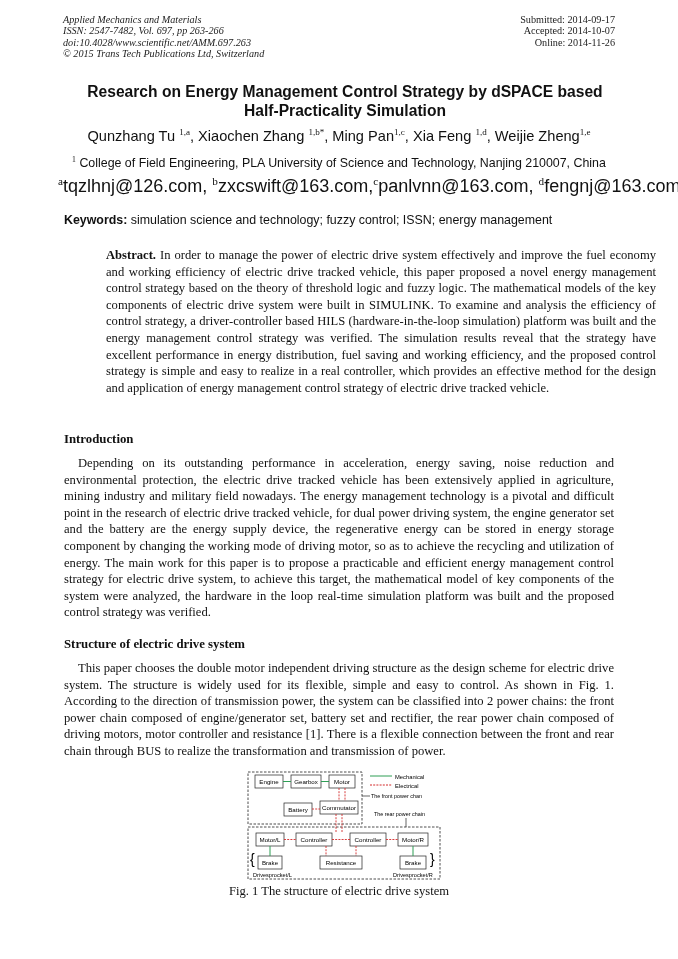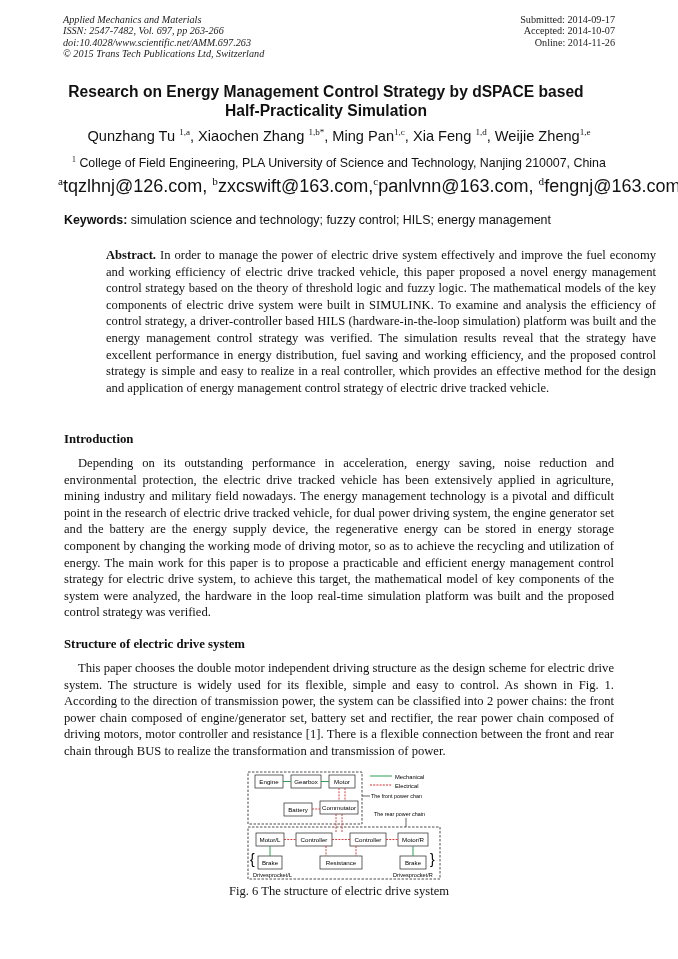--- a/index.html
+++ b/index.html
@@ -3,21 +3,21 @@
   <meta charset="utf-8">
   <style>
     * { box-sizing: border-box; margin: 0; padding: 0; }
     html, body { width: 678px; height: 959px; background: #ffffff; overflow: hidden; }
     body { position: relative; color: #111; font-family: "Liberation Serif", serif; }
 
     .hdr-left { position: absolute; left: 63px; top: 14px; font-style: italic; font-size: 10.2px; line-height: 11.4px; color: #222; }
     .hdr-right { position: absolute; right: 63px; top: 14px; font-size: 10.2px; line-height: 11.4px; text-align: right; color: #222; }
     .hdr-left div, .hdr-right div { white-space: nowrap; }
 
-    .title { position: absolute; left: 37px; width: 578px; top: 82px; text-align: center; font-family: "Liberation Sans", sans-serif; font-weight: bold; font-size: 15.6px; line-height: 19px; color: #111; }
+    .title { position: absolute; left: 56px; width: 578px; top: 82px; text-align: center; font-family: "Liberation Sans", sans-serif; font-weight: bold; font-size: 15.6px; line-height: 19px; color: #111; }
     .authors { position: absolute; left: 40px; width: 598px; top: 127px; text-align: center; font-family: "Liberation Sans", sans-serif; font-size: 14.6px; line-height: 18px; white-space: nowrap; }
     .authors sup, .affil sup, .emails sup { font-size: 0.62em; vertical-align: super; line-height: 0; font-family: Liberation Serif, serif; }
     .affil { position: absolute; left: 40px; width: 598px; top: 156px; text-align: center; font-family: "Liberation Sans", sans-serif; font-size: 12.4px; line-height: 15px; white-space: nowrap; }
     .emails { position: absolute; left: 58px; width: 598px; top: 179px; text-align: right; font-family: "Liberation Sans", sans-serif; font-size: 18px; line-height: 15px; white-space: nowrap; }
 
     .keywords { position: absolute; left: 64px; top: 213px; font-family: "Liberation Sans", sans-serif; font-size: 12.4px; line-height: 15px; white-space: nowrap; }
     .keywords b { font-weight: bold; }
 
     .para { position: absolute; left: 64px; width: 550px; font-size: 12.6px; line-height: 16.6px; text-align: justify; text-justify: inter-word; hyphens: none; }
     .para b { font-weight: bold; }
@@ -53,21 +53,21 @@
 <div class="authors">
   <span>Qunzhang Tu </span><sup>1,a</sup><span>, </span><span>Xiaochen Zhang </span><sup>1,b*</sup><span>, </span><span>Ming Pan</span><sup>1,c</sup><span>, </span><span>Xia Feng </span><sup>1,d</sup><span>, </span><span>Weijie Zheng</span><sup>1,e</sup>
 </div>
 
 <div class="affil"><sup>1</sup><span> College of Field Engineering, PLA University of Science and Technology, Nanjing 210007, China</span></div>
 
 <div class="emails">
   <sup>a</sup><span>tqzlhnj@126.com</span><span>, </span><sup>b</sup><span>zxcswift@163.com</span><span>,</span><sup>c</sup><span>panlvnn@163.com</span><span>, </span><sup>d</sup><span>fengnj@163.com</span><span>,</span><sup>e</sup><span>zju529@163.com</span>
 </div>
 
-<div class="keywords"><b>Keywords:</b><span> simulation science and technology; fuzzy control; HILS; energy management</span></div>
+<div class="keywords"><b>Keywords:</b><span> simulation science and technology; fuzzy control; ISSN; energy management</span></div>
 
 <div class="para abstract"><b>Abstract.</b><span> In order to manage the power of electric drive system effectively and improve the fuel economy and working efficiency of electric drive tracked vehicle, this paper proposed a novel energy management control strategy based on the theory of threshold logic and fuzzy logic. The mathematical models of the key components of electric drive system were built in SIMULINK. To examine and analysis the efficiency of control strategy, a driver-controller based HILS (hardware-in-the-loop simulation) platform was built and the energy management control strategy was verified. The simulation results reveal that the strategy have excellent performance in energy distribution, fuel saving and working efficiency, and the proposed control strategy is simple and easy to realize in a real controller, which provides an effective method for the design and application of energy management control strategy of electric drive tracked vehicle.</span></div>
 
 <div class="h-intro">Introduction</div>
 <div class="para intro">Depending on its outstanding performance in acceleration, energy saving, noise reduction and environmental protection, the electric drive tracked vehicle has been extensively applied in agriculture, mining industry and military field nowadays. The energy management technology is a pivotal and difficult point in the research of electric drive tracked vehicle, for dual power driving system, the engine generator set and the battery are the energy supply device, the regenerative energy can be stored in energy storage component by changing the working mode of driving motor, so as to achieve the recycling and utilization of energy. The main work for this paper is to propose a practicable and efficient energy management control strategy for electric drive system, to achieve this target, the mathematical model of key components of the system were analyzed, the hardware in the loop real-time simulation platform was built and the proposed control strategy was verified.</div>
 
 <div class="h-struct">Structure of electric drive system</div>
 <div class="para struct">This paper chooses the double motor independent driving structure as the design scheme for electric drive system. The structure is widely used for its flexible, simple and easy to control. As shown in Fig. 1. According to the direction of transmission power, the system can be classified into 2 power chains: the front power chain composed of engine/generator set, battery set and rectifier, the rear power chain composed of driving motors, motor controller and resistance [1]. There is a flexible connection between the front and rear chain through BUS to realize the transformation and transmission of power.</div>
 
 <div class="figure">
@@ -128,13 +128,13 @@
     <line x1="24" y1="75" x2="24" y2="85" stroke="#2e9e55" stroke-width="1"></line>
     <line x1="167" y1="75" x2="167" y2="85" stroke="#2e9e55" stroke-width="1"></line>
 
     <text x="4" y="93" font-size="14">{</text>
     <text x="184" y="93" font-size="14">}</text>
     <text x="7" y="106" font-size="5.6">Drivesprocket/L</text>
     <text x="147" y="106" font-size="5.6">Drivesprocket/R</text>
   </svg>
 </div>
 
-<div class="fig-caption">Fig. 6 The structure of electric drive system</div>
+<div class="fig-caption">Fig. 1 The structure of electric drive system</div>
 
 </body></html>

